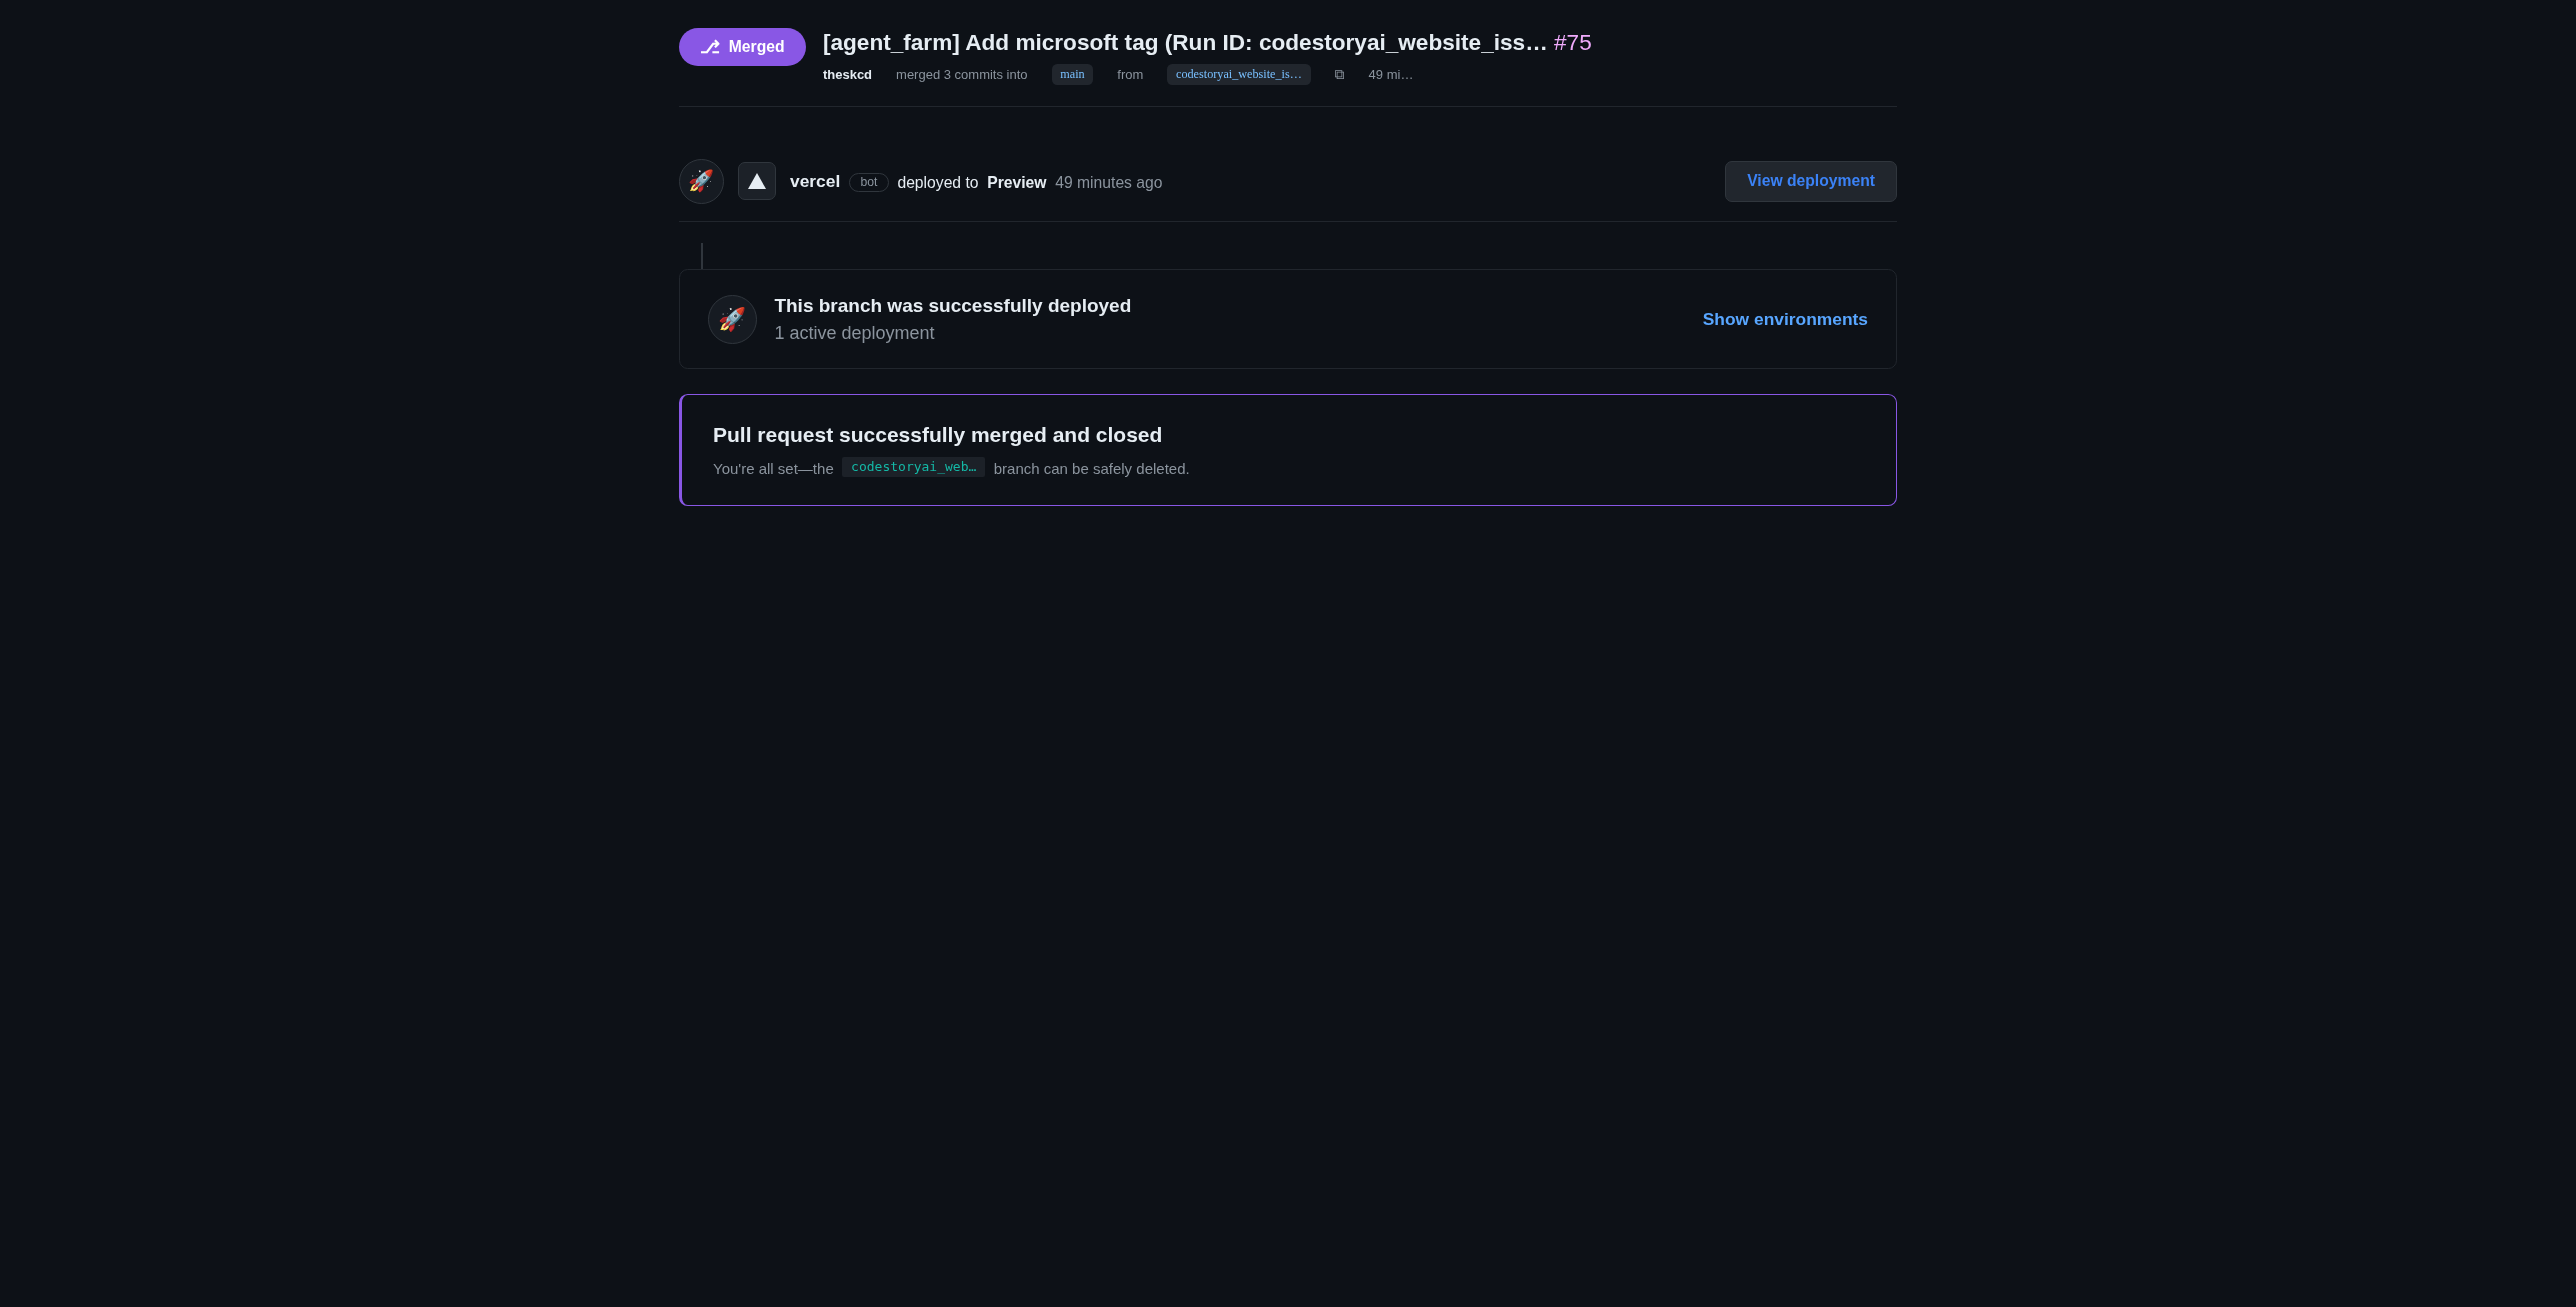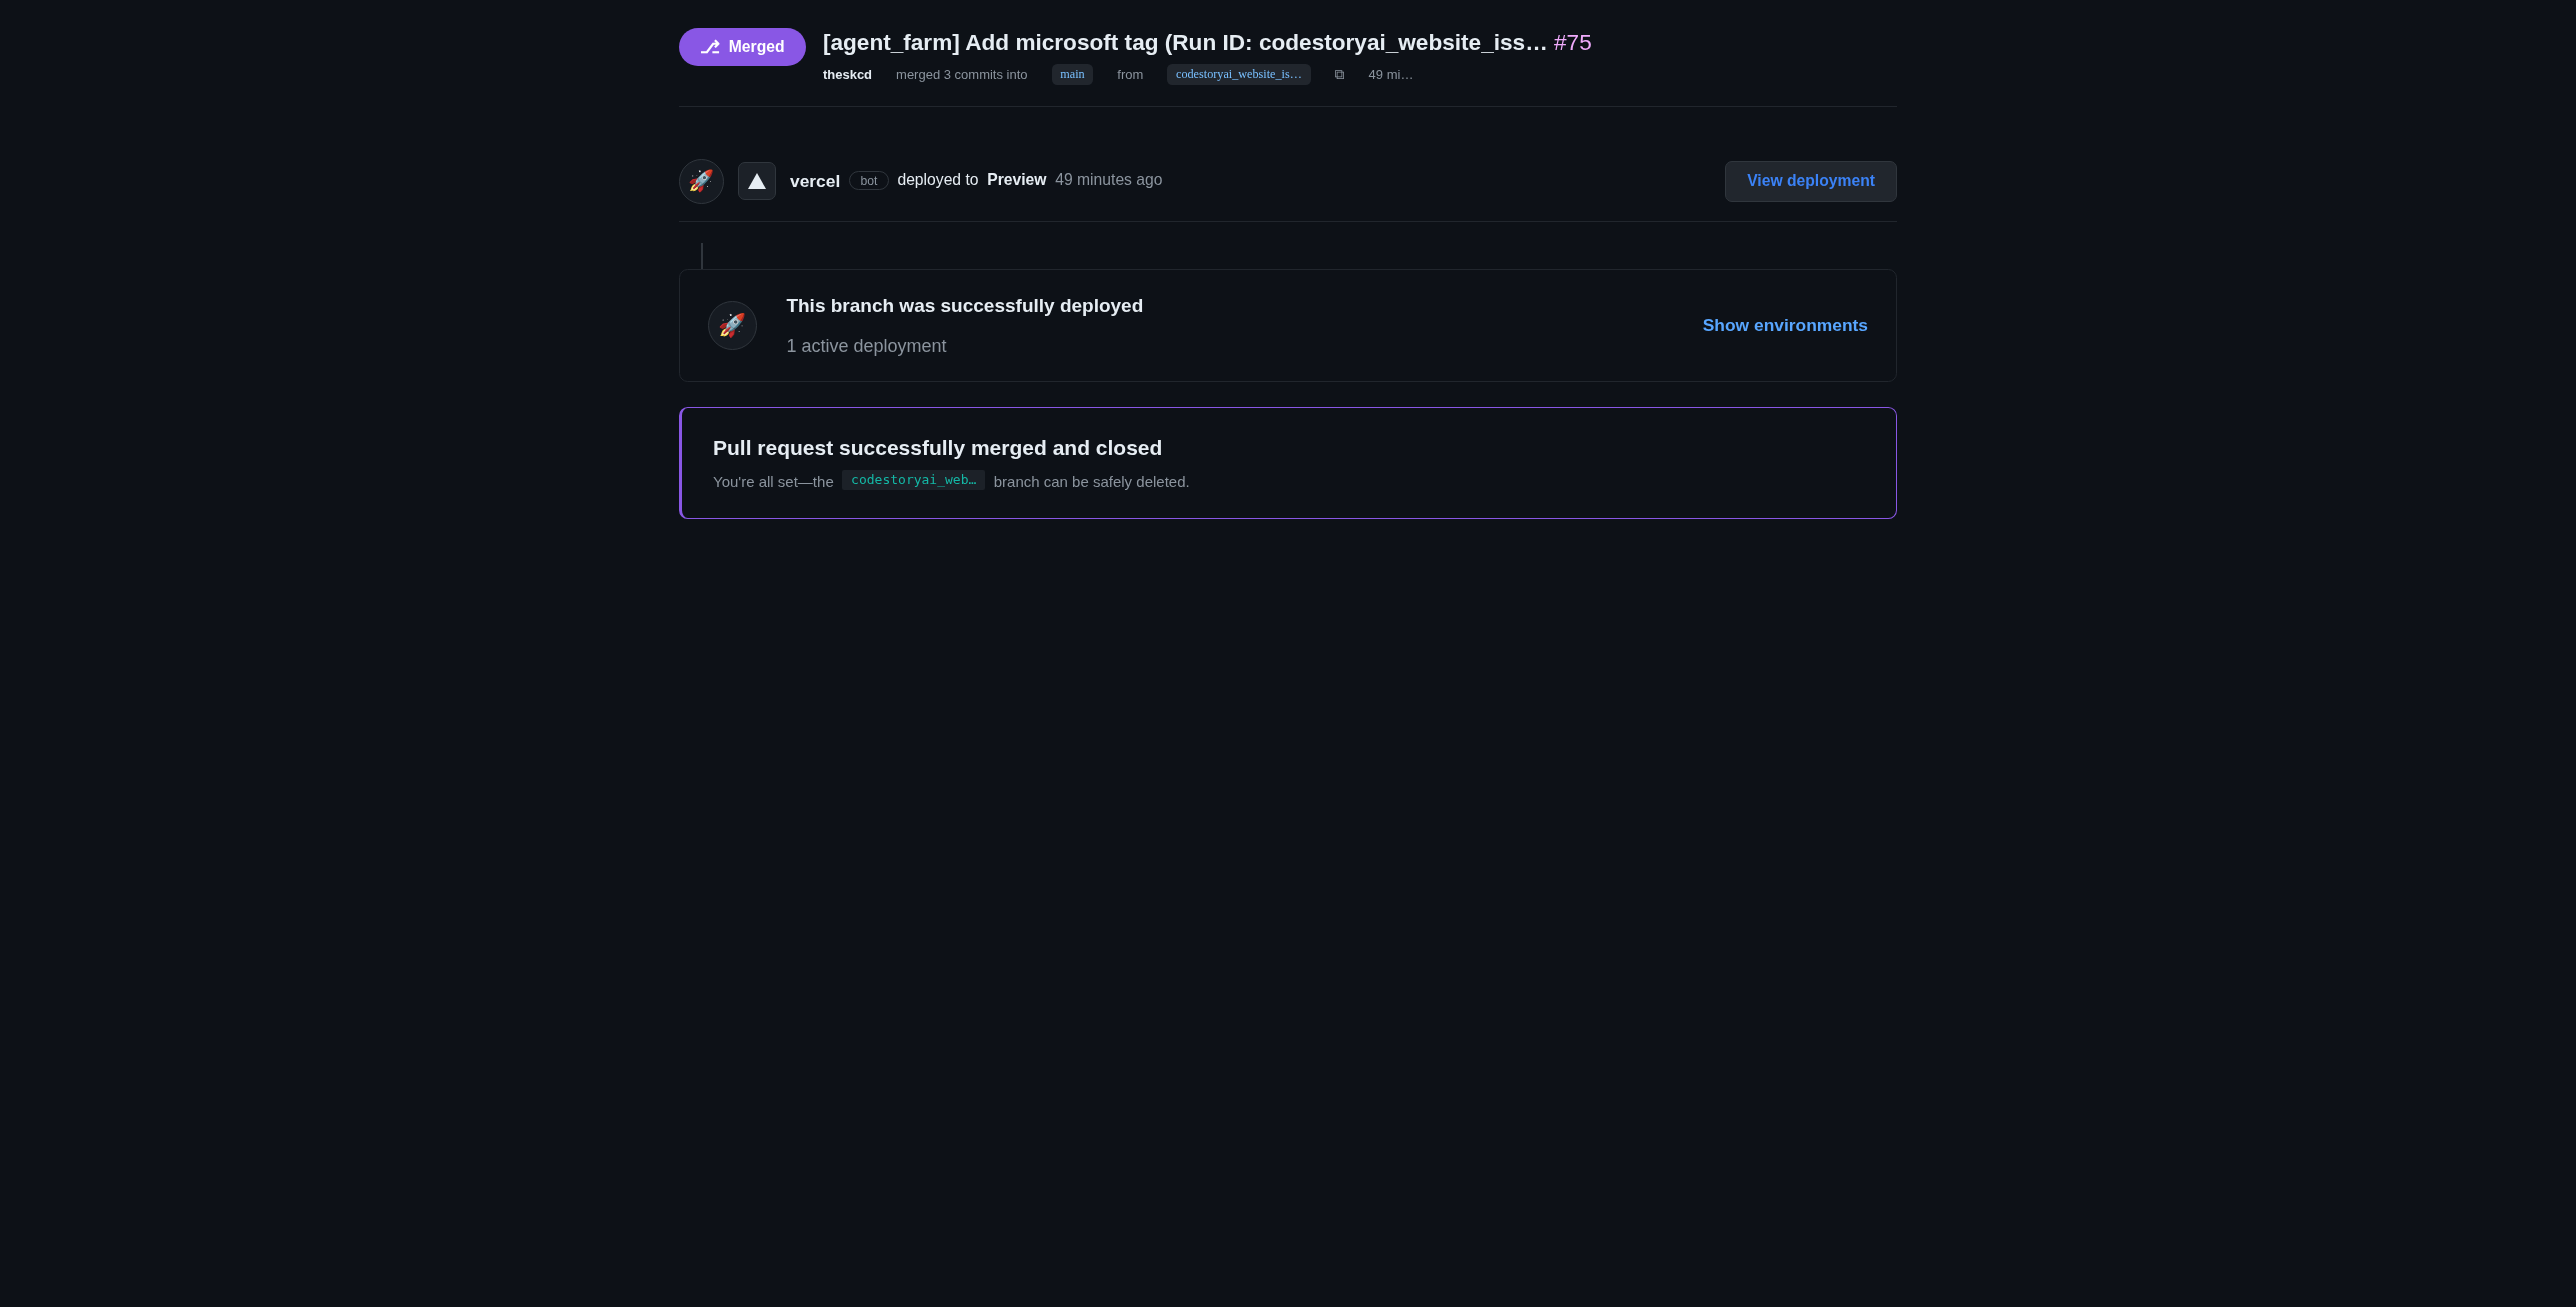--- a/index.html
+++ b/index.html
@@ -144,21 +144,21 @@
       height: 0;
       border-left: 9.6px solid transparent;
       border-right: 9.6px solid transparent;
       border-bottom: 16.5px solid #e6edf3;
     }
 
     .deployment-text {
       font-size: 15.7px;
       color: #e6edf3;
       display: flex;
-      align-items: flex-start;
+      align-items: flex-end;
       gap: 8.7px;
       flex-wrap: wrap;
     }
 
     .deployment-text .service-name {
       font-weight: 600;
       font-size: 17.4px;
     }
 
     .bot-badge {
@@ -219,22 +219,21 @@
       display: flex;
       align-items: center;
       justify-content: center;
       font-size: 22.6px;
       flex-shrink: 0;
     }
 
     .success-text-block {
       display: flex;
       flex-direction: column;
-      gap: 19px;
-      margin-left: 12px;
+      gap: 6px;
     }
 
     .success-title {
       font-size: 19px;
       font-weight: 700;
       color: #e6edf3;
     }
 
     .success-subtitle {
       font-size: 18px;

